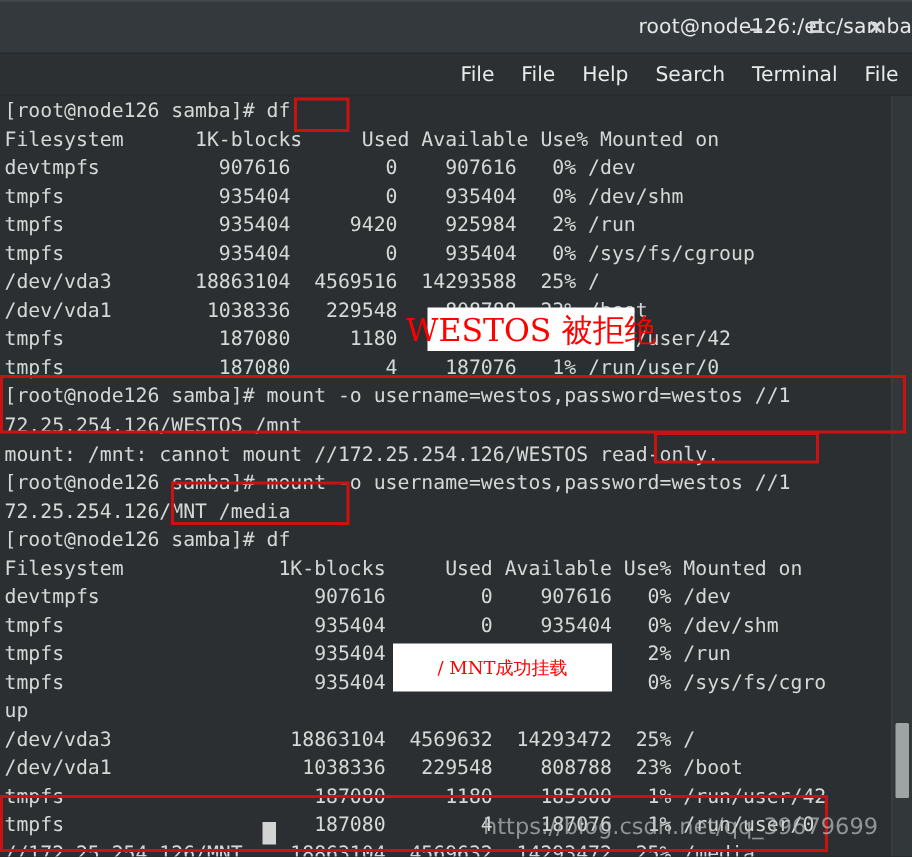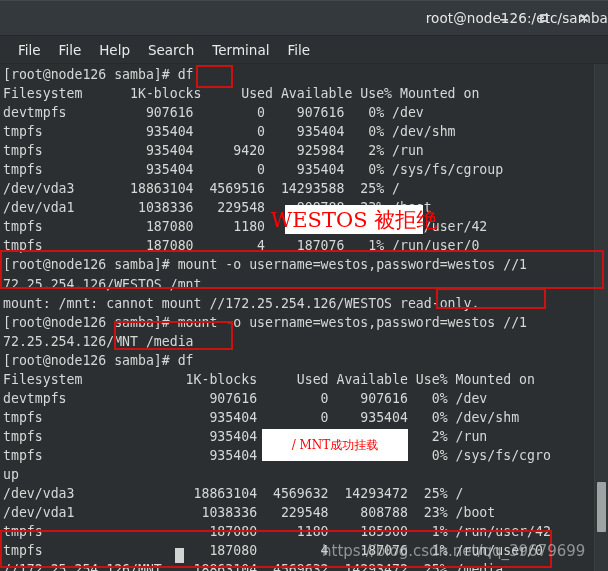--- a/index.html
+++ b/index.html
@@ -39,20 +39,21 @@
     color:#d6d9da;line-height:1;
   }
   .winbtn svg{display:block;}
   
   .menubar{
     height:27px;flex:0 0 27px;
     background:#2c3033;
     display:flex;align-items:center;
     padding-left:9px;
     border-bottom:1px solid #262a2c;
+    justify-content:flex-end;
   }
   .menu-item{
     color:#e8eaea;font-size:13.5px;
     padding:2px 9px;
     font-family:"DejaVu Sans",sans-serif;
     white-space:nowrap;
   }
   
   .terminal{
     position:relative;flex:1 1 auto;

